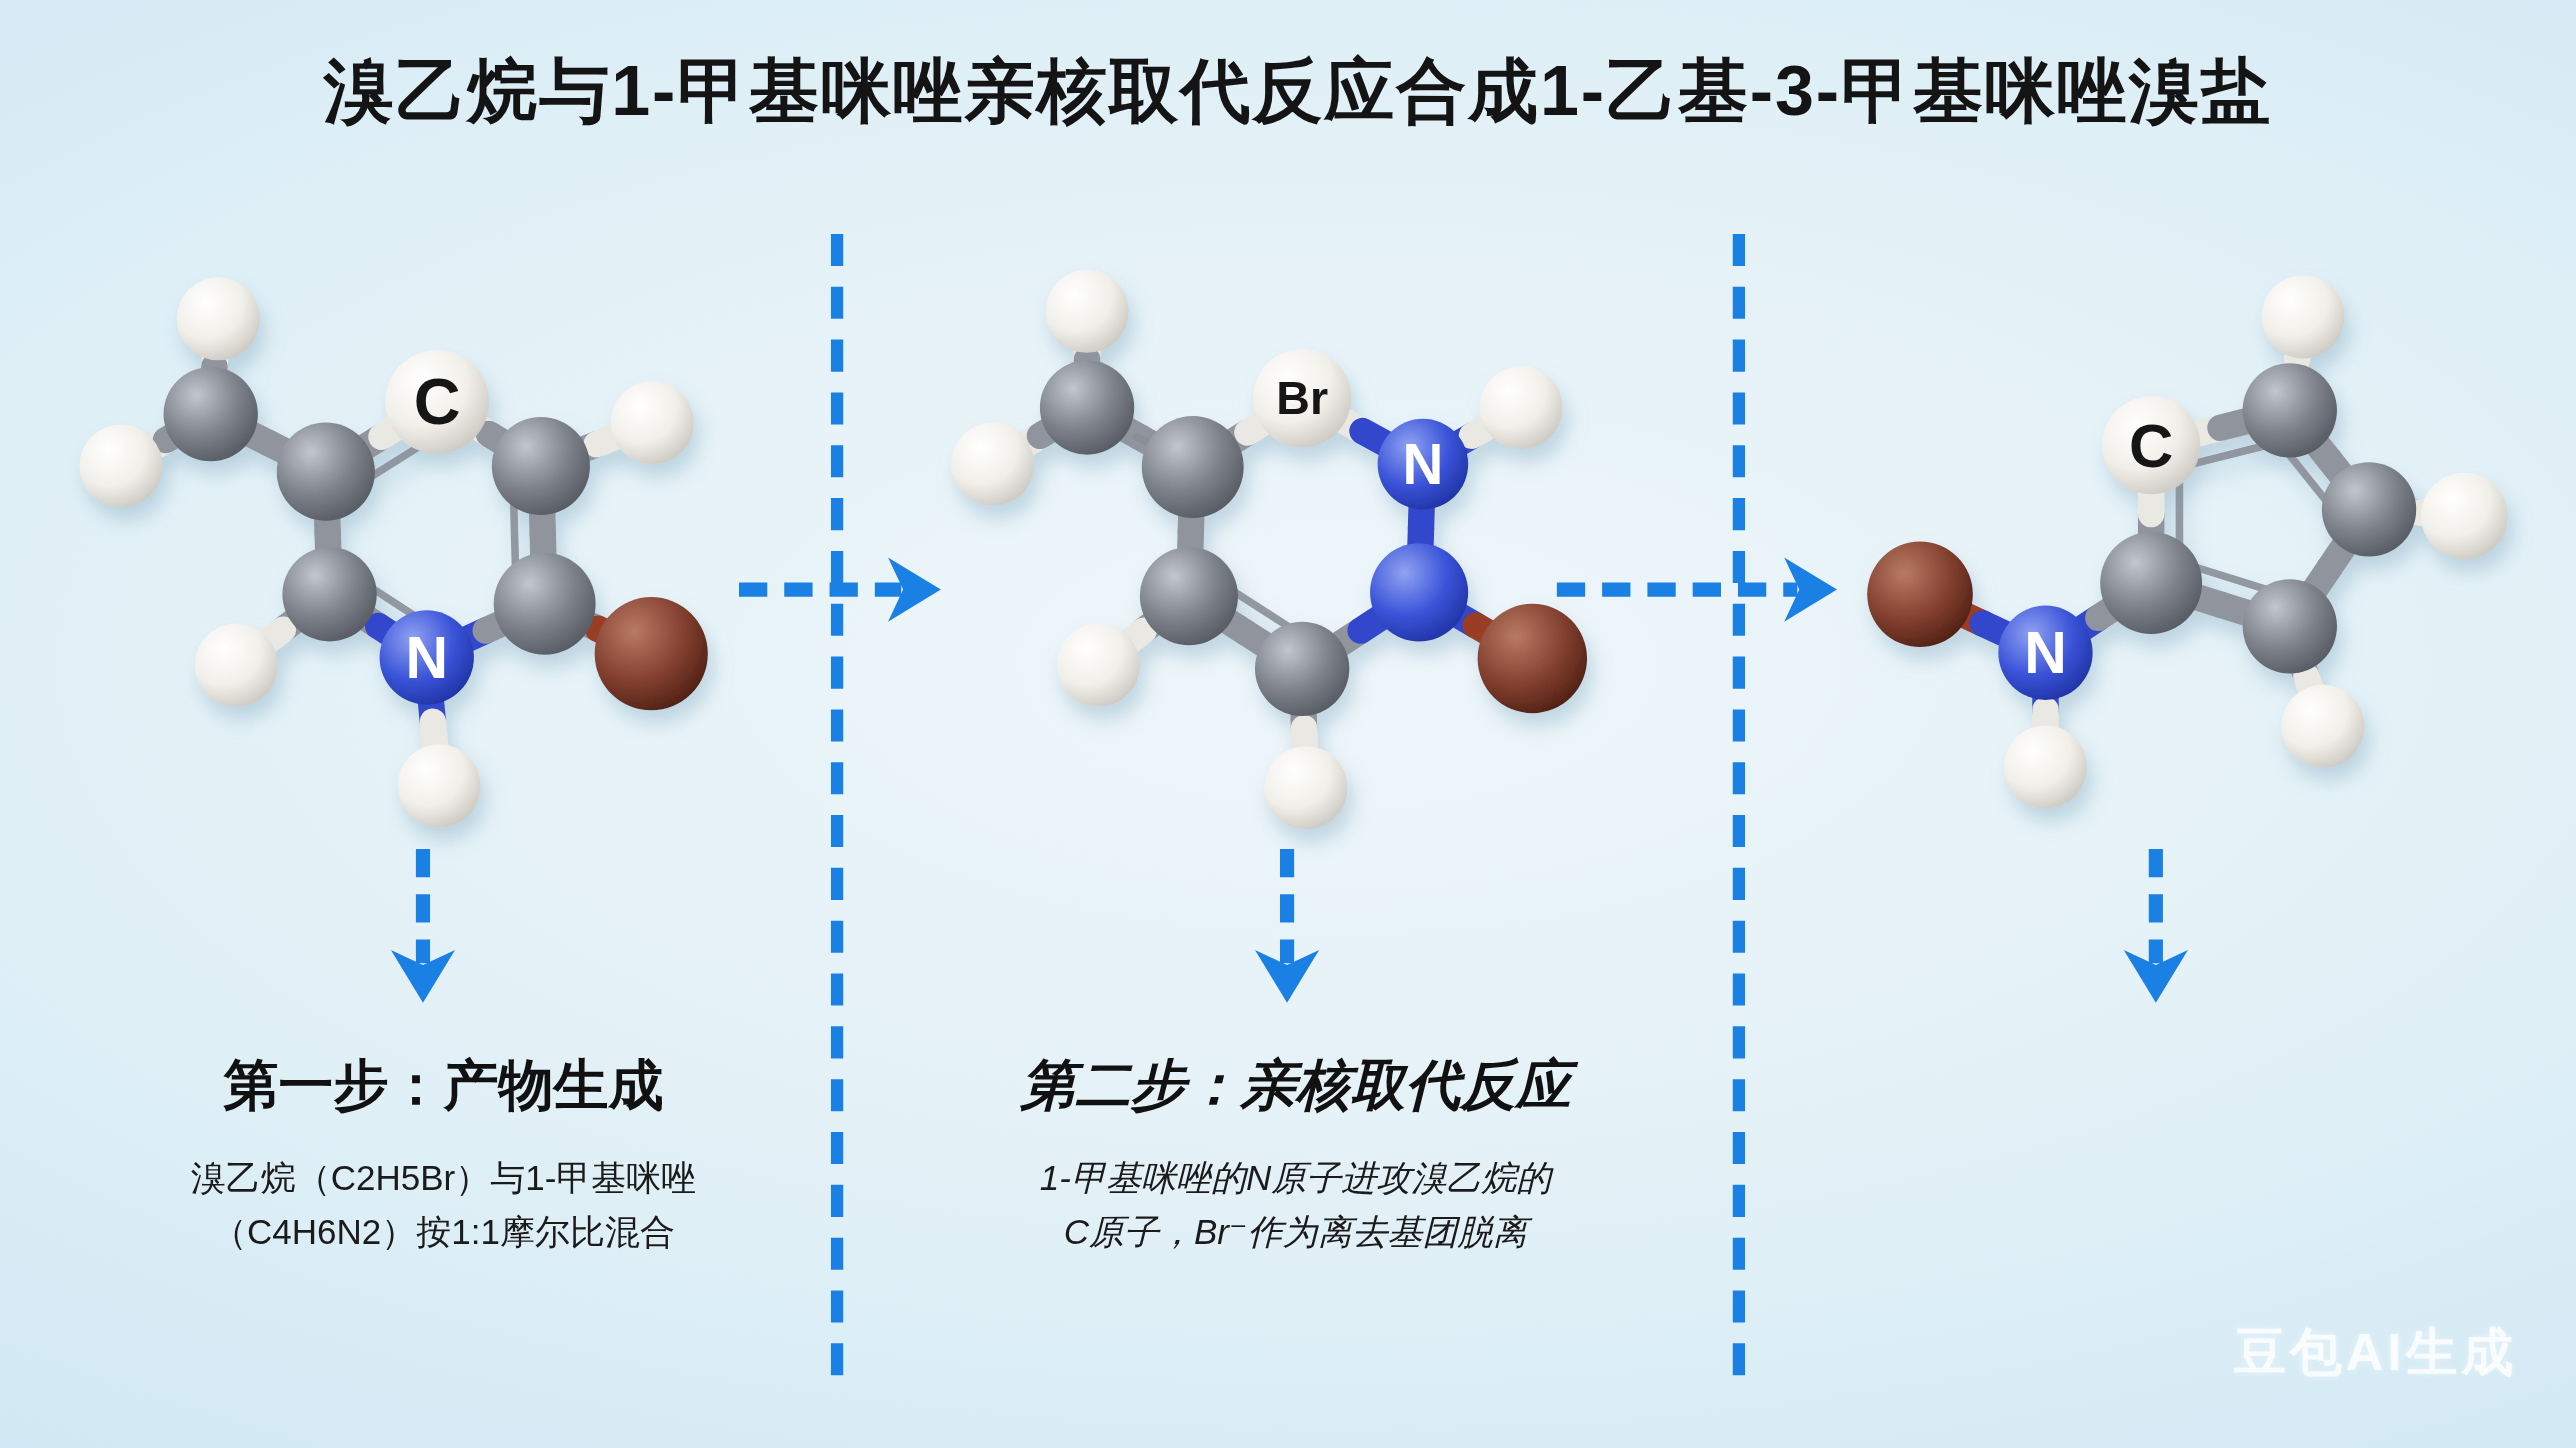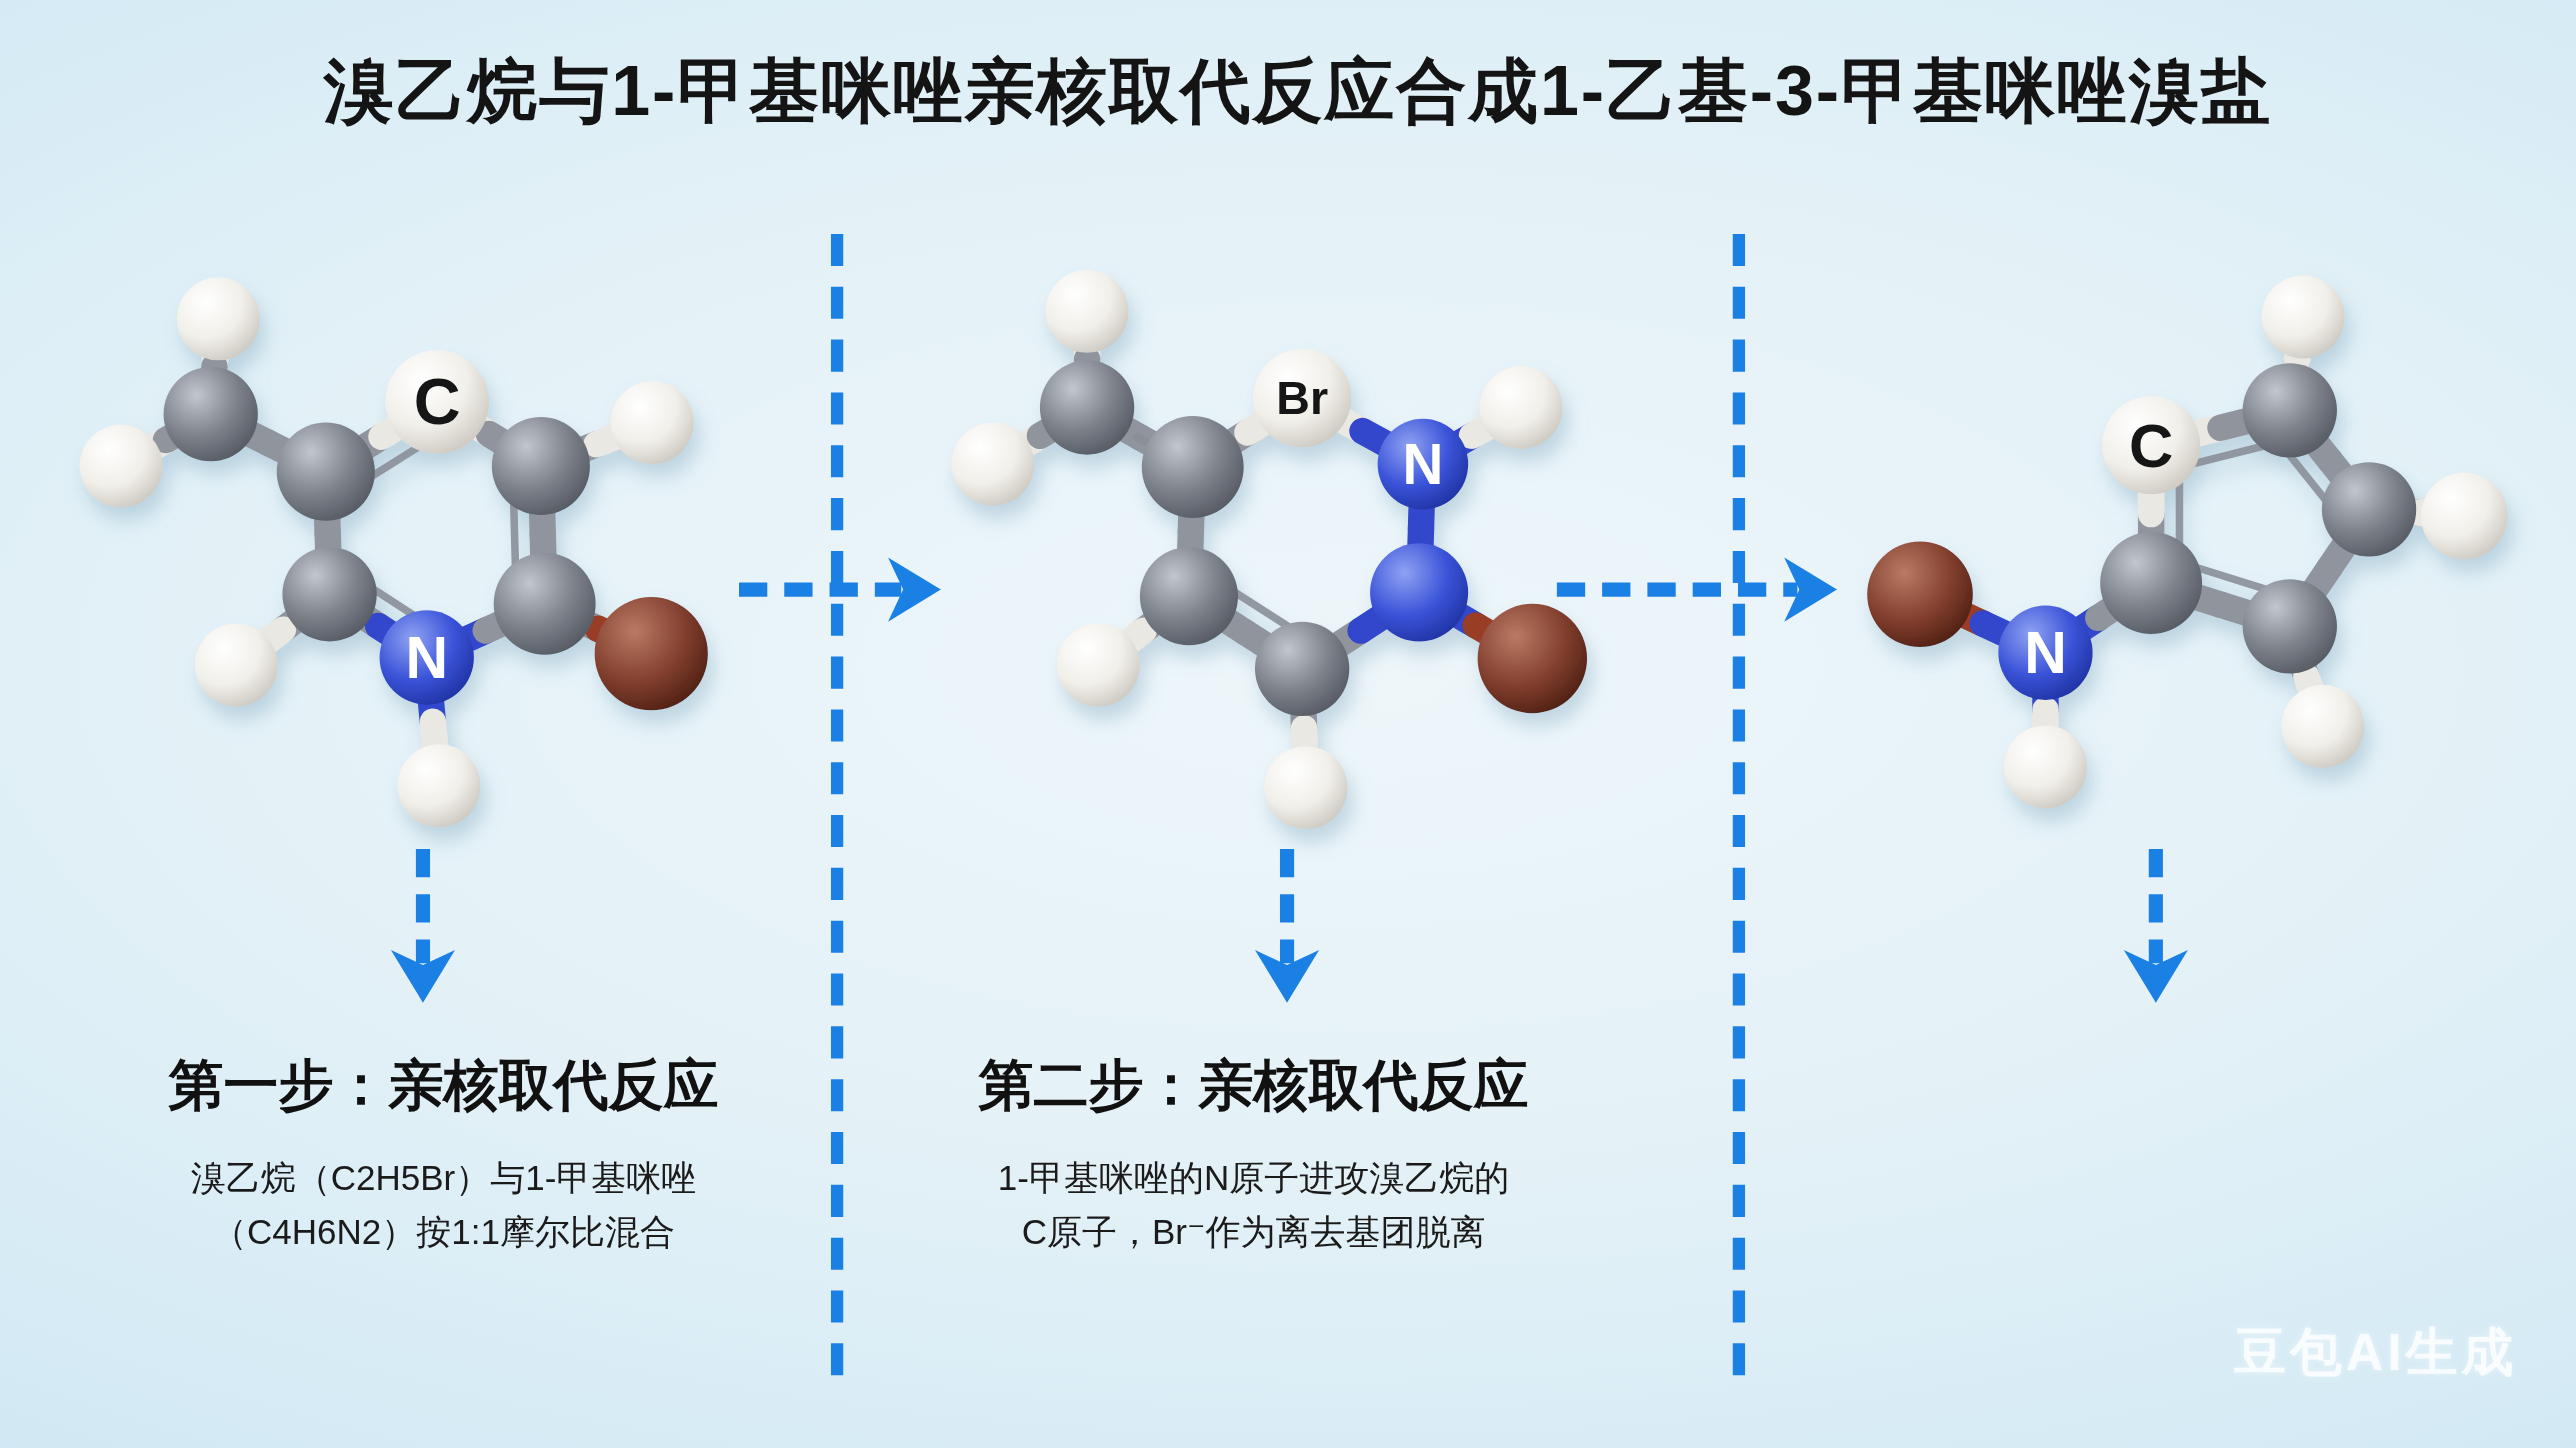--- a/index.html
+++ b/index.html
@@ -15,21 +15,21 @@
     text-align:center;
     font-size:70px;font-weight:700;color:#141414;
     letter-spacing:1.9px;
     padding-left:20px;
   }
   #scene{position:absolute;left:0;top:0;}
   .step{position:absolute;top:1049px;text-align:center;color:#161616;}
   .step .heading{font-size:55px;font-weight:700;margin-bottom:28px;color:#111;}
   .step .line{font-size:35px;line-height:1.55;color:#1b1b1b;}
   .step1{left:85px;width:717px;}
-  .step2{left:848px;width:811px;}
+  .step2{left:890px;width:811px;font-style:italic;}
   .step3{left:1821px;width:679px;}
   .watermark{
     position:absolute;right:59px;bottom:60px;
     font-size:52px;font-weight:700;letter-spacing:3.8px;
     color:rgba(255,255,255,0.8);
     text-shadow:0 0 7.5px rgba(255,255,255,0.45);
   }
 </style>
 </head>
 <body>
@@ -203,21 +203,21 @@
       <polygon points="448,1063 414,1007 448,1023 482,1007" fill="#1b80e4"></polygon>
       <line x1="1364" y1="900" x2="1364" y2="1021" stroke="#1b80e4" stroke-width="15" stroke-dasharray="30 18"></line>
       <polygon points="1364,1063 1330,1007 1364,1023 1398,1007" fill="#1b80e4"></polygon>
       <line x1="2285" y1="900" x2="2285" y2="1021" stroke="#1b80e4" stroke-width="15" stroke-dasharray="30 18"></line>
       <polygon points="2285,1063 2251,1007 2285,1023 2319,1007" fill="#1b80e4"></polygon>
     </svg>
 
   <div class="title">溴乙烷与1-甲基咪唑亲核取代反应合成1-乙基-3-甲基咪唑溴盐</div>
 
   <div class="step step1">
-    <div class="heading">第一步：亲核取代反应</div>
+    <div class="heading">第一步：产物生成</div>
     <div class="line">溴乙烷（C2H5Br）与1-甲基咪唑</div>
     <div class="line">（C4H6N2）按1:1摩尔比混合</div>
   </div>
 
   <div class="step step2">
     <div class="heading">第二步：亲核取代反应</div>
     <div class="line">1-甲基咪唑的N原子进攻溴乙烷的</div>
     <div class="line">C原子，Br⁻作为离去基团脱离</div>
   </div>
 

